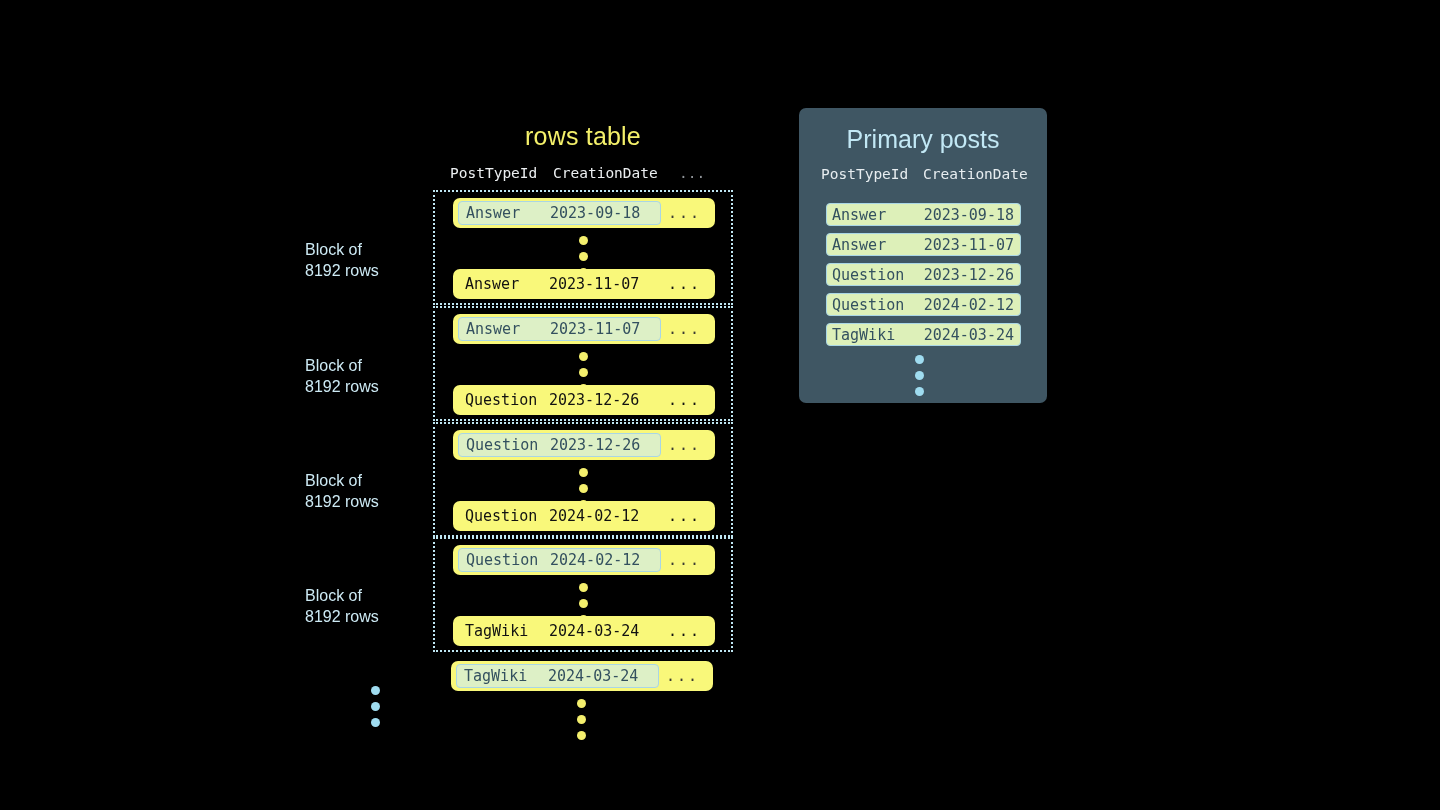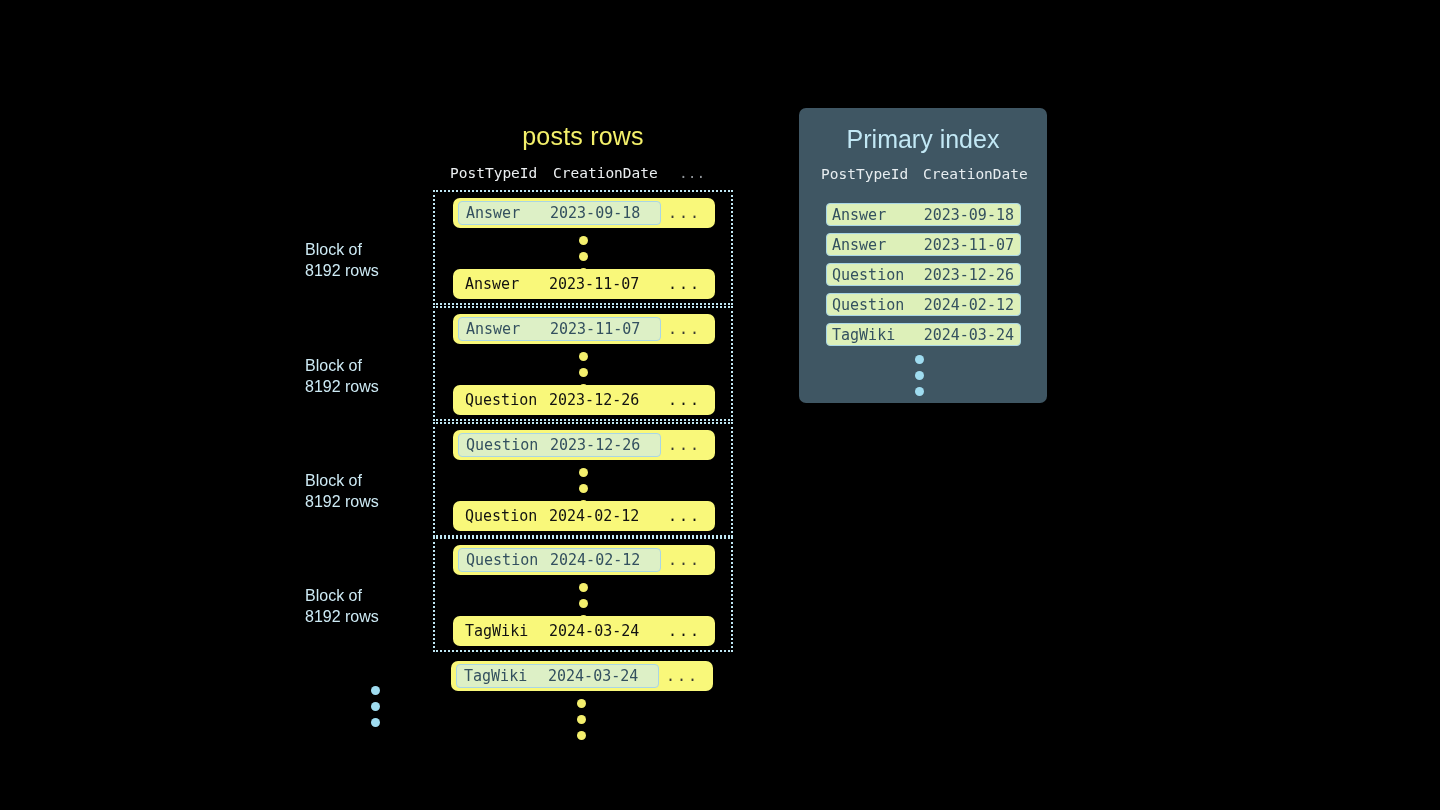--- a/index.html
+++ b/index.html
@@ -149,21 +149,21 @@
     color: #33505f;
   }
   .index-row .ir-type { position: absolute; left: 5px; top: 50%; transform: translateY(-50%); }
   .index-row .ir-date { position: absolute; right: 6px; top: 50%; transform: translateY(-50%); }
 </style>
 </head>
 <body>
 
 <div id="stage">
 
-  <div class="posts-title">posts rows</div>
+  <div class="posts-title">rows table</div>
 
   <div class="posts-header">
     <span class="h-type">PostTypeId</span>
     <span class="h-date">CreationDate</span>
     <span class="h-dots">...</span>
   </div>
 
   <div class="block-label" style="left:305px; top:239px;">
     <div>Block of</div>
     <div>8192 rows</div>
@@ -269,21 +269,21 @@
     <i></i>
   </div>
 
   <div class="vdots blue" style="left:371px; top:686px;">
     <i></i>
     <i></i>
     <i></i>
   </div>
 
   <div class="index-panel">
-    <div class="index-title">Primary index</div>
+    <div class="index-title">Primary posts</div>
 
     <div class="index-header">
       <span class="ih-type">PostTypeId</span>
       <span class="ih-date">CreationDate</span>
     </div>
 
     <div class="index-row" style="top:95px;">
       <span class="ir-type">Answer</span>
       <span class="ir-date">2023-09-18</span>
     </div>

